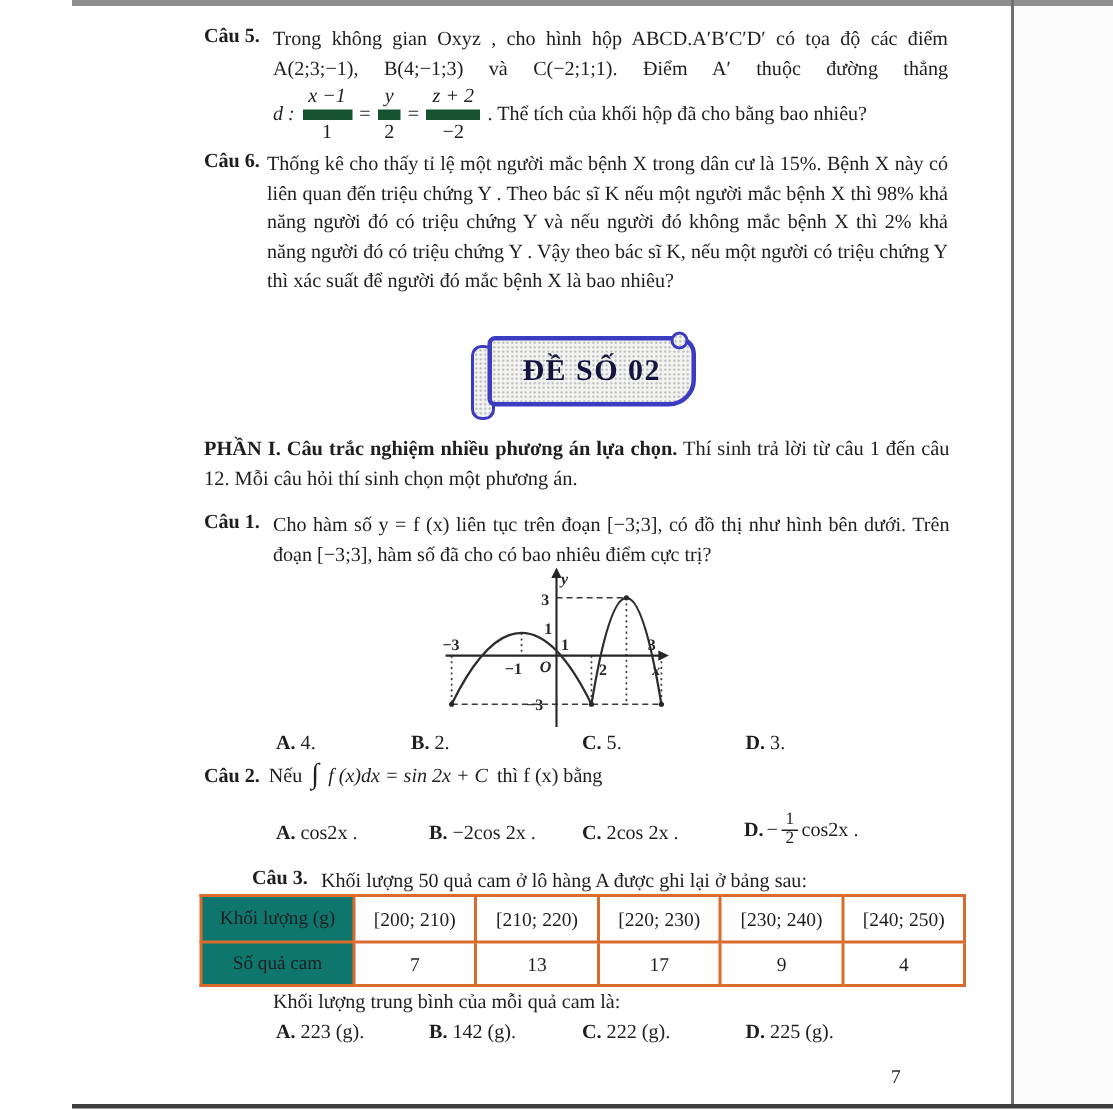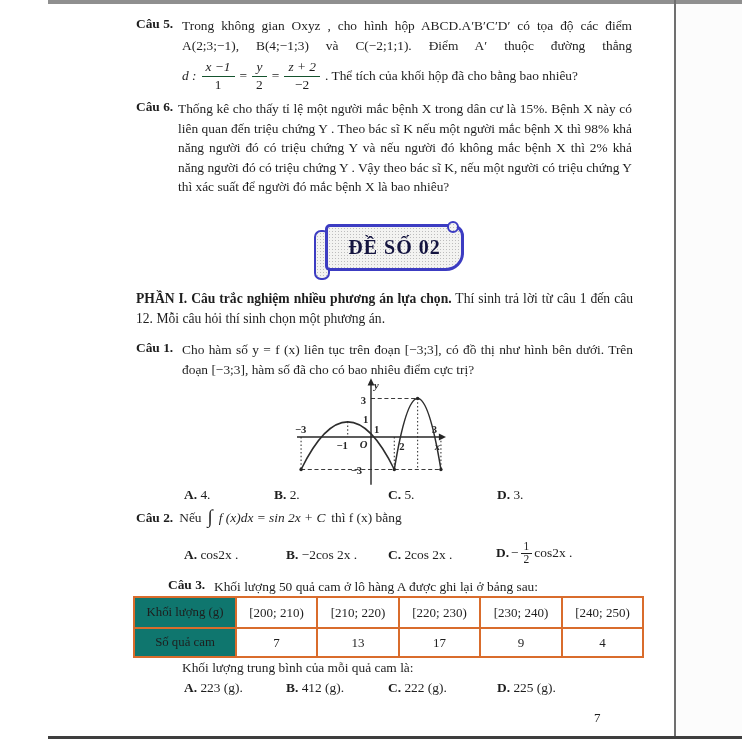--- a/index.html
+++ b/index.html
@@ -19,21 +19,21 @@
   
   .qblock{position:absolute;}
   .qlabel{position:absolute;left:0;top:0;font-weight:bold;white-space:nowrap;}
   .qbody{text-align:justify;line-height:19.5px;}
   .qbody.last-just{text-align-last:justify;}
   .m44{margin-left:46px;}
   .m42{margin-left:42px;}
 
   
   .frac{display:inline-block;text-align:center;vertical-align:middle;line-height:1.06;}
-  .frac .num{display:block;border-bottom:1px solid #14532d;padding:0 4px 1px;}
+  .frac .num{display:block;border-bottom:7px solid #14532d;padding:0 4px 1px;}
   .frac .den{display:block;padding:1px 4px 0;}
   .it{font-style:italic;}
 
   .formula-row{display:flex;align-items:center;gap:5px;margin-top:4px;height:34px;}
 
   
   .banner{position:absolute;left:314px;top:223px;width:146px;height:54px;}
   .stipple{
     background-color:#f3f3f1;
     background-image:radial-gradient(circle,#bdbdbd 0.6px,rgba(0,0,0,0) 0.9px);
@@ -234,18 +234,18 @@
     <td>9</td>
     <td>4</td>
   </tr>
 </tbody>
   </table>
 
 <div class="abs" style="left:182px;top:660px;">Khối lượng trung bình của mỗi quả cam là:</div>
 
 <div class="ans-row" style="top:680px;">
   <span class="ans" style="left:184px;"><span class="letter">A.</span> <span>223 (g).</span></span>
-  <span class="ans" style="left:286px;"><span class="letter">B.</span> <span>412 (g).</span></span>
+  <span class="ans" style="left:286px;"><span class="letter">B.</span> <span>142 (g).</span></span>
   <span class="ans" style="left:388px;"><span class="letter">C.</span> <span>222 (g).</span></span>
   <span class="ans" style="left:497px;"><span class="letter">D.</span> <span>225 (g).</span></span>
 </div>
 
 <div class="pagenum">7</div>
 
 </body></html>

